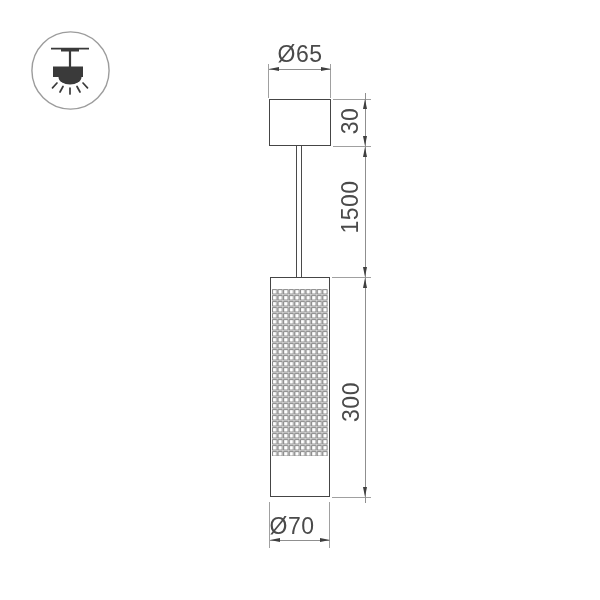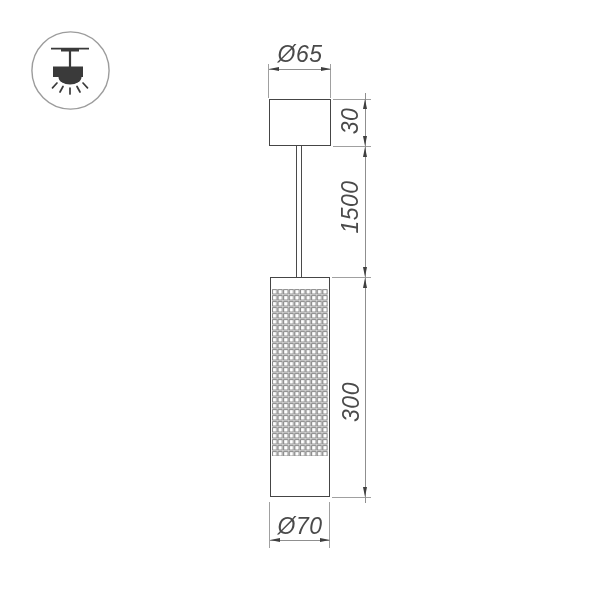--- a/index.html
+++ b/index.html
@@ -1,19 +1,18 @@
 <!DOCTYPE html>
 <html><head>
 <meta charset="utf-8">
 <style>
   html,body{margin:0;padding:0;background:#ffffff;}
   .canvas{
     position:relative;width:552px;height:600px;background:#ffffff;overflow:hidden;
     font-family:"Liberation Sans", sans-serif;
-    font-style:italic;
   }
   .abs{position:absolute;}
   
   .canopy{
     left:269px;top:99px;width:62px;height:47px;
     border:1.5px solid #454545;background:#fff;box-sizing:border-box;
   }
   .cable{
     left:296px;top:146px;width:6px;height:131px;box-sizing:border-box;
     border-left:1.4px solid #4a4a4a;border-right:1.4px solid #4a4a4a;background:#fff;
@@ -95,15 +94,15 @@
 
   <div class="abs dimtext rot" style="left:350px;top:121px">30</div>
   <div class="abs dimtext rot" style="left:350px;top:207px">1500</div>
   <div class="abs dimtext rot" style="left:351px;top:402px">300</div>
 
   <div class="abs ext" style="left:269px;top:502px;width:1px;height:46px"></div>
   <div class="abs ext" style="left:329px;top:502px;width:1px;height:46px"></div>
   <div class="abs dim" style="left:270px;top:540px;width:60px;height:1px"></div>
   <div class="abs arr left" style="left:270px;top:538px"></div>
   <div class="abs arr right" style="left:320px;top:538px"></div>
-  <div class="abs dimtext" style="left:300px;top:526px">Ø70</div>
+  <div class="abs dimtext" style="left:292px;top:526px">Ø70</div>
 
 </div>
 
 </body></html>

